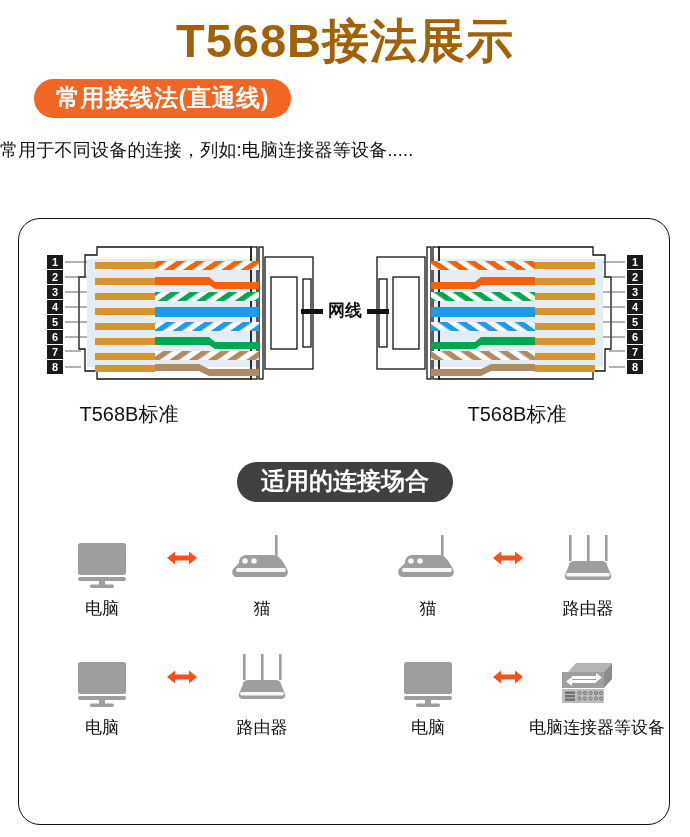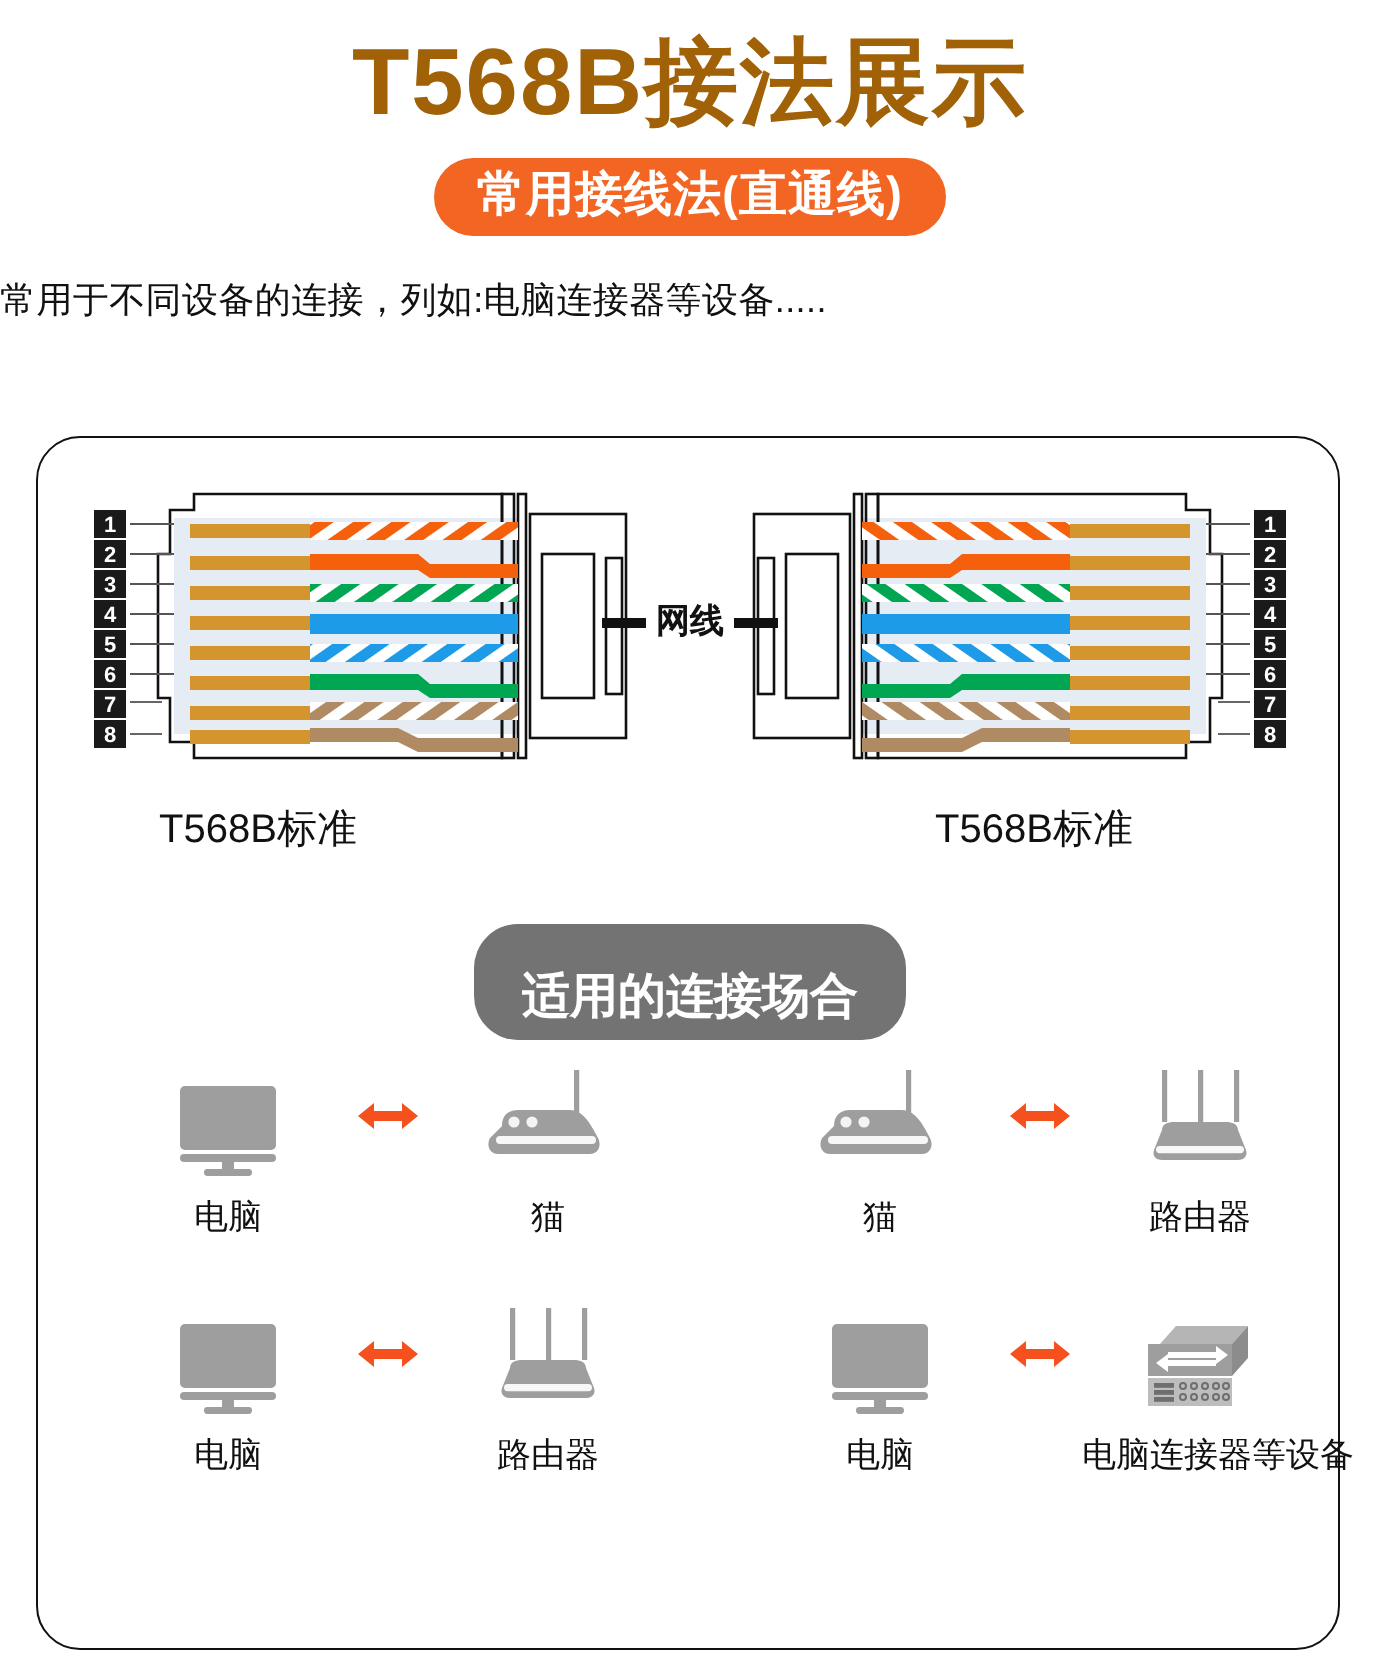--- a/index.html
+++ b/index.html
@@ -16,21 +16,21 @@
   .page-title{
     text-align:center;
     font-size:47px;
     font-weight:bold;
     letter-spacing:1px;
     color:#a16207;
     margin:0;
     padding-top:16px;
     line-height:1.08;
   }
-  .badge-wrap{text-align:center;margin-top:12px;}
+  .badge-wrap{text-align:left;margin-top:12px;margin-left:34px;}
   .badge{
     display:inline-block;
     background:#F26522;
     color:#fff;
     font-size:24px;
     font-weight:bold;
     padding:5px 22px 7px;
     border-radius:22px;
     line-height:1.15;
     letter-spacing:.5px;
@@ -89,33 +89,33 @@
   }
 
   
   .section-badge-wrap{
     position:absolute;
     left:0;top:243px;width:652px;
     text-align:center;
   }
   .section-badge{
     display:inline-block;
-    background:#737373;
+    background:#404040;
     color:#fff;
     font-size:24px;
     font-weight:bold;
-    padding:23px 24px 7px;
+    padding:5px 24px 7px;
     border-radius:22px;
     line-height:1.15;
   }
 
   
   .pairs{
     position:absolute;
-    left:12px;top:308px;
+    left:0;top:308px;
     width:652px;
   }
   .pair-row{
     display:flex;
     width:652px;
     margin-bottom:26px;
   }
   .pair{
     flex:1 1 0;
     display:flex;

